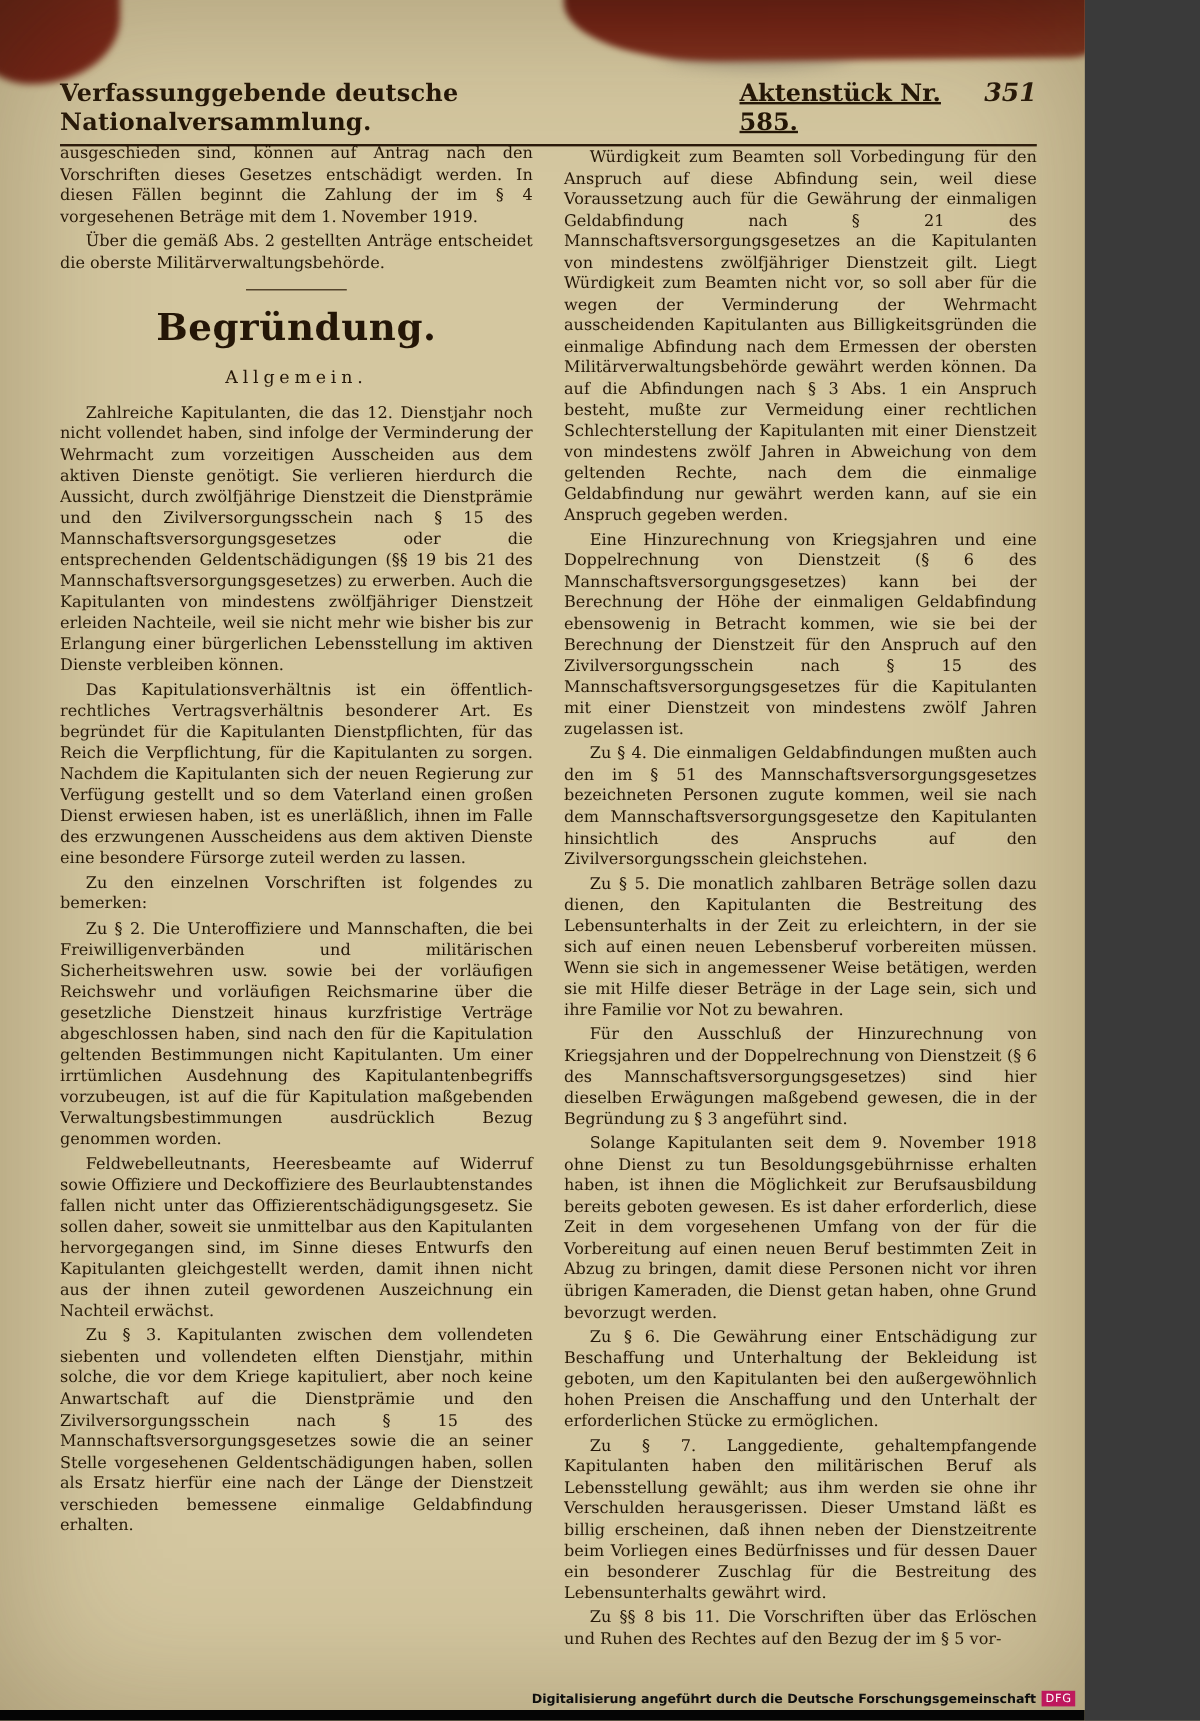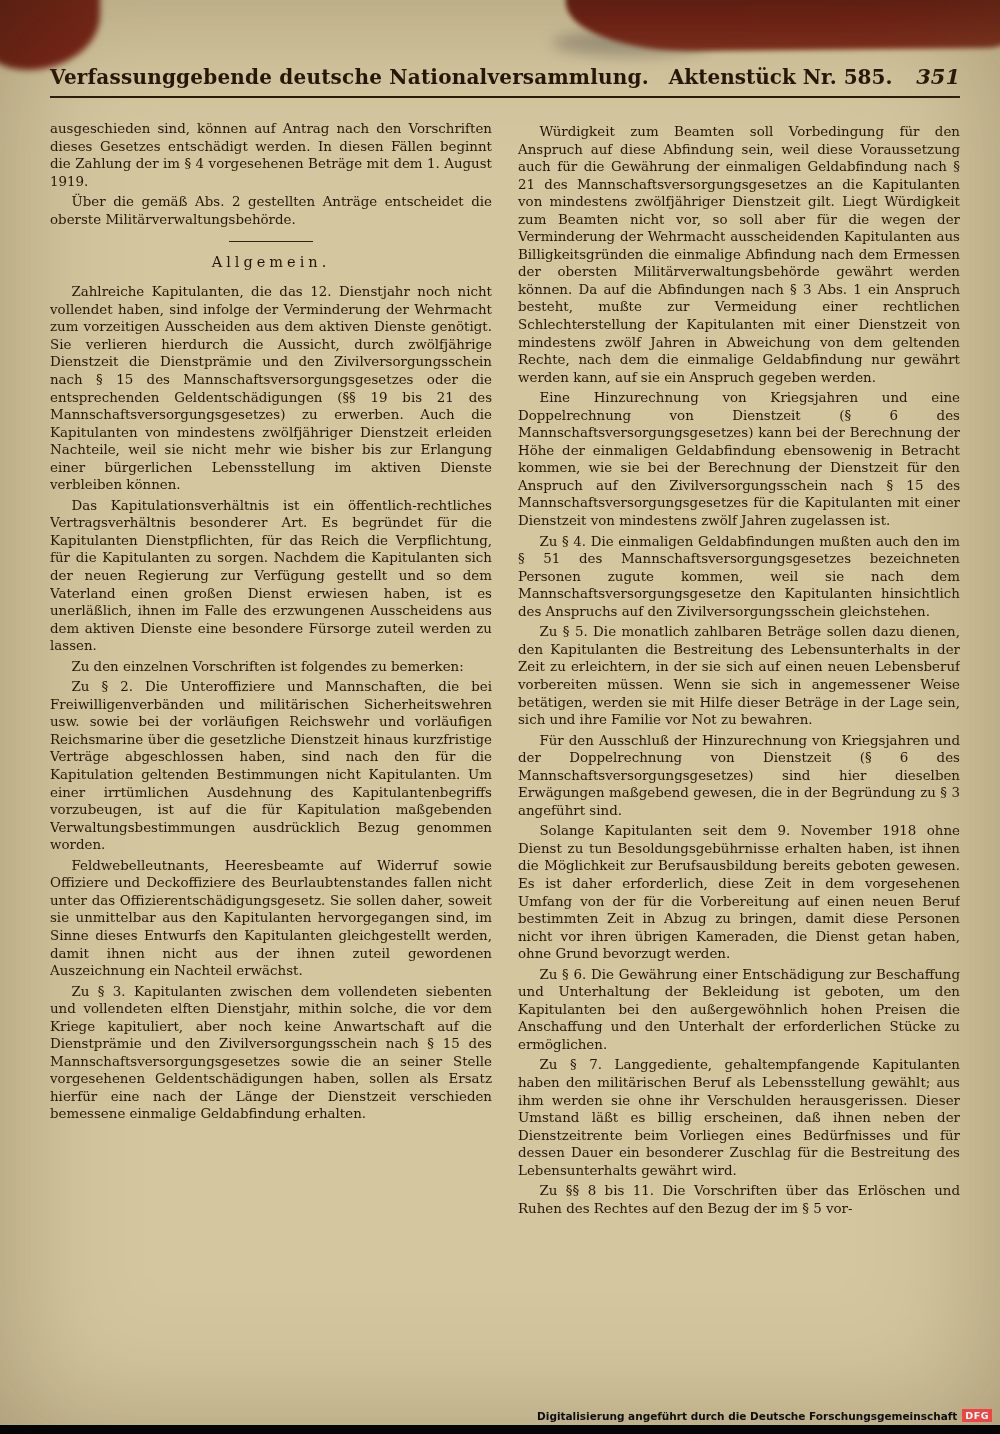--- a/index.html
+++ b/index.html
@@ -4,21 +4,21 @@
 <title>Aktenstück Nr. 585 — Seite 351</title>
 <style>
   * { box-sizing: border-box; margin: 0; padding: 0; }
   html, body { width: 1000px; }
   body {
     font-family: "DejaVu Serif", serif;
     background: #3a3a3a;
   }
   .page {
     position: relative;
-    width: 1000px;
+    width: 904px;
     height: 1434px;
     overflow: hidden;
     background: #d4c7a0;
     color: #241607;
   }
   .page::before {
     content: "";
     position: absolute;
     inset: 0;
     box-shadow: inset 0 0 130px rgba(90, 70, 38, 0.38);
@@ -57,21 +57,21 @@
   
   .page-header {
     position: absolute; top: 64px; left: 50px; right: 40px;
     display: flex; align-items: baseline;
     border-bottom: 2px solid #2b1a0b;
     padding-bottom: 7px;
     font-weight: bold;
     z-index: 3;
   }
   .header-title { font-size: 20px; letter-spacing: 0.2px; }
-  .header-doc   { font-size: 20px; margin-left: 20px; }
+  .header-doc   { font-size: 20px; margin-left: 20px; text-decoration: underline; }
   .header-page  { margin-left: auto; font-size: 21px; font-style: italic; }
 
   
   .columns {
     position: absolute; top: 120px; left: 50px; right: 40px; bottom: 44px;
     display: flex; gap: 26px;
     z-index: 3;
     overflow: hidden;
   }
   .col {
@@ -105,22 +105,22 @@
   
   .credit-line {
     position: absolute; right: 8px; bottom: 12px;
     display: flex; align-items: center; gap: 5px;
     font-family: "DejaVu Sans", sans-serif;
     font-size: 10.5px; font-weight: bold; color: #0e0e0e;
     z-index: 6;
   }
   .dfg-badge {
     display: inline-block;
-    background: #ef4444; color: #ffffff;
-    font-size: 9.5px; font-weight: bold;
+    background: #be185d; color: #ffffff;
+    font-size: 9.5px; font-weight: normal;
     padding: 1px 3px; letter-spacing: 0.5px;
   }
   .bottom-bar {
     position: absolute; left: 0; right: 0; bottom: 0;
     height: 9px; background: #050505;
     z-index: 6;
   }
 </style>
 </head>
 <body>
@@ -133,25 +133,26 @@
 
   <header class="page-header">
     <span class="header-title">Verfassunggebende deutsche Nationalversammlung.</span>
     <span class="header-doc">Aktenstück Nr. 585.</span>
     <span class="header-page">351</span>
   </header>
 
   <div class="columns">
 
     <div class="col">
-      <p class="noindent">ausgeschieden sind, können auf Antrag nach den Vorschriften dieses Gesetzes entschädigt werden. In diesen Fällen beginnt die Zahlung der im § 4 vorgesehenen Beträge mit dem 1. August 1919.</p>
+      <p class="noindent">ausgeschieden sind, können auf Antrag nach den Vorschriften dieses Gesetzes entschädigt werden. In diesen Fällen beginnt die Zahlung der im § 4 vorgesehenen Beträge mit dem 1. November 1919.</p>
       <p>Über die gemäß Abs. 2 gestellten Anträge entscheidet die oberste Militärverwaltungsbehörde.</p>
 
       <div class="sep"></div>
 
+      <h1 class="heading-main">Begründung.</h1>
       <h2 class="heading-sub">Allgemein.</h2>
 
       <p>Zahlreiche Kapitulanten, die das 12. Dienstjahr noch nicht vollendet haben, sind infolge der Verminderung der Wehrmacht zum vorzeitigen Ausscheiden aus dem aktiven Dienste genötigt. Sie verlieren hierdurch die Aussicht, durch zwölfjährige Dienstzeit die Dienstprämie und den Zivilversorgungsschein nach § 15 des Mannschaftsversorgungsgesetzes oder die entsprechenden Geldentschädigungen (§§ 19 bis 21 des Mannschaftsversorgungsgesetzes) zu erwerben. Auch die Kapitulanten von mindestens zwölfjähriger Dienstzeit erleiden Nachteile, weil sie nicht mehr wie bisher bis zur Erlangung einer bürgerlichen Lebensstellung im aktiven Dienste verbleiben können.</p>
       <p>Das Kapitulationsverhältnis ist ein öffentlich-rechtliches Vertragsverhältnis besonderer Art. Es begründet für die Kapitulanten Dienstpflichten, für das Reich die Verpflichtung, für die Kapitulanten zu sorgen. Nachdem die Kapitulanten sich der neuen Regierung zur Verfügung gestellt und so dem Vaterland einen großen Dienst erwiesen haben, ist es unerläßlich, ihnen im Falle des erzwungenen Ausscheidens aus dem aktiven Dienste eine besondere Fürsorge zuteil werden zu lassen.</p>
       <p>Zu den einzelnen Vorschriften ist folgendes zu bemerken:</p>
       <p>Zu § 2. Die Unteroffiziere und Mannschaften, die bei Freiwilligenverbänden und militärischen Sicherheitswehren usw. sowie bei der vorläufigen Reichswehr und vorläufigen Reichsmarine über die gesetzliche Dienstzeit hinaus kurzfristige Verträge abgeschlossen haben, sind nach den für die Kapitulation geltenden Bestimmungen nicht Kapitulanten. Um einer irrtümlichen Ausdehnung des Kapitulantenbegriffs vorzubeugen, ist auf die für Kapitulation maßgebenden Verwaltungsbestimmungen ausdrücklich Bezug genommen worden.</p>
       <p>Feldwebelleutnants, Heeresbeamte auf Widerruf sowie Offiziere und Deckoffiziere des Beurlaubtenstandes fallen nicht unter das Offizierentschädigungsgesetz. Sie sollen daher, soweit sie unmittelbar aus den Kapitulanten hervorgegangen sind, im Sinne dieses Entwurfs den Kapitulanten gleichgestellt werden, damit ihnen nicht aus der ihnen zuteil gewordenen Auszeichnung ein Nachteil erwächst.</p>
       <p>Zu § 3. Kapitulanten zwischen dem vollendeten siebenten und vollendeten elften Dienstjahr, mithin solche, die vor dem Kriege kapituliert, aber noch keine Anwartschaft auf die Dienstprämie und den Zivilversorgungsschein nach § 15 des Mannschaftsversorgungsgesetzes sowie die an seiner Stelle vorgesehenen Geldentschädigungen haben, sollen als Ersatz hierfür eine nach der Länge der Dienstzeit verschieden bemessene einmalige Geldabfindung erhalten.</p>
     </div>
 

